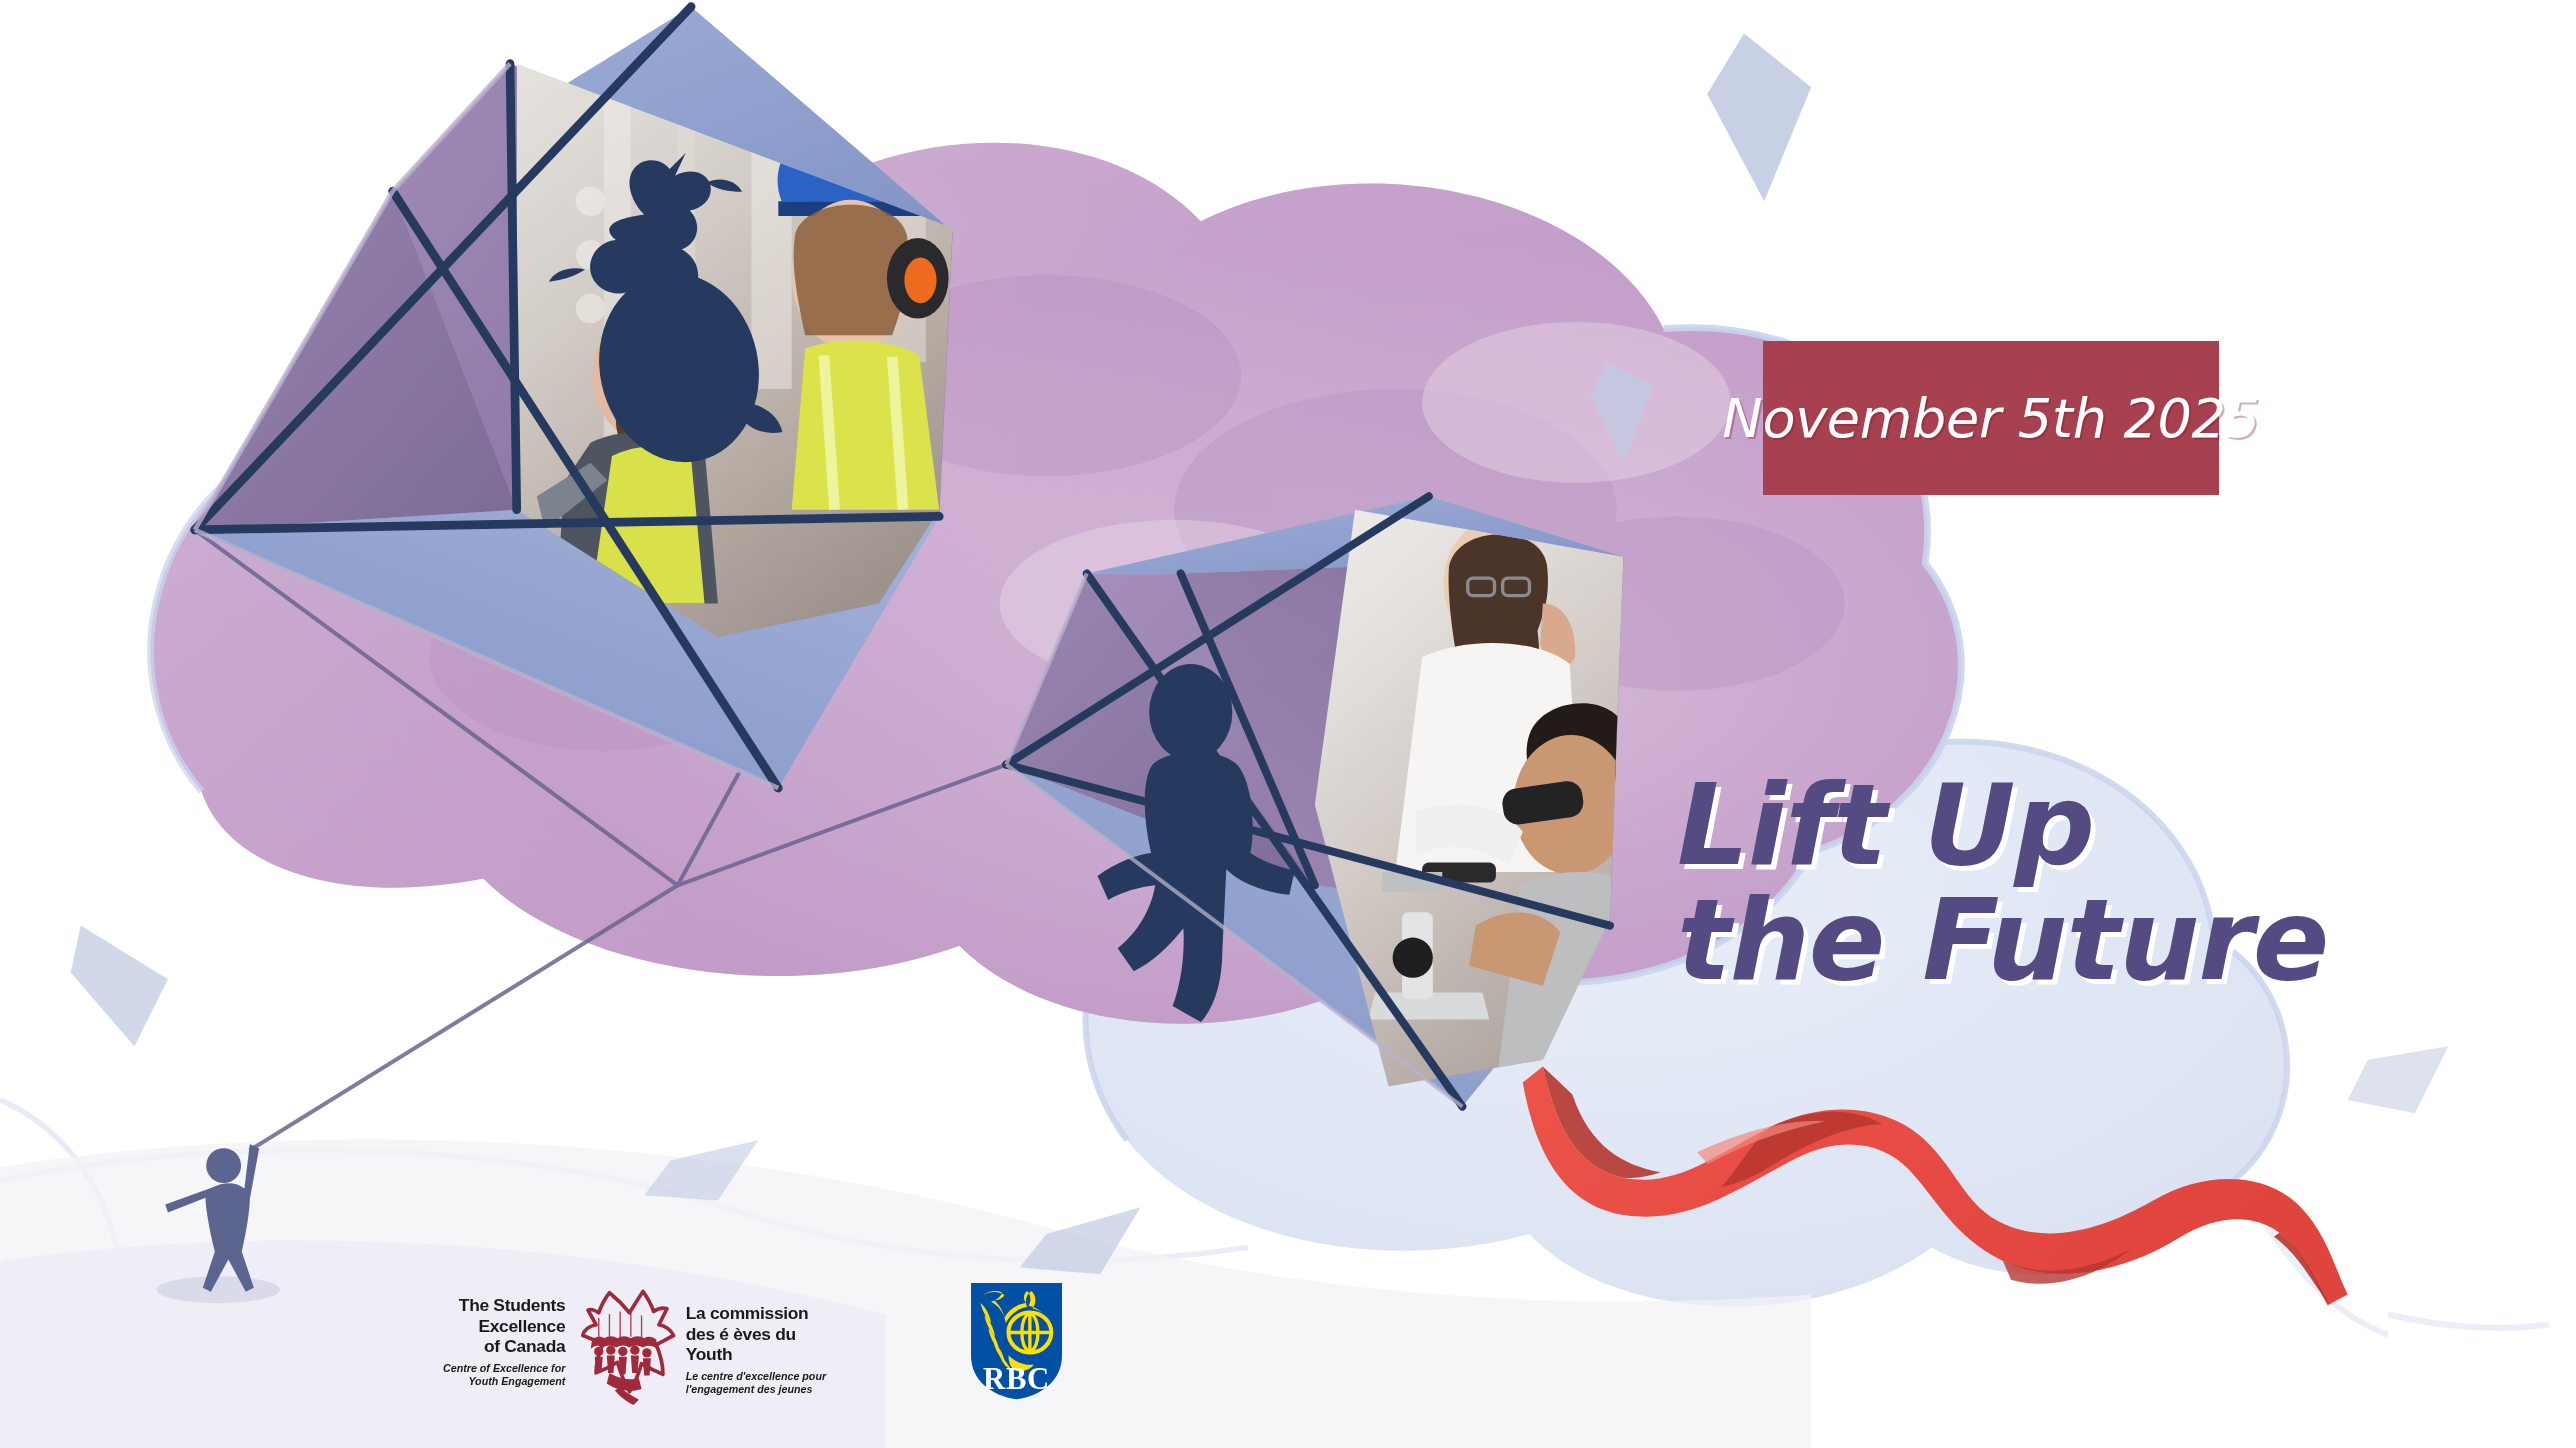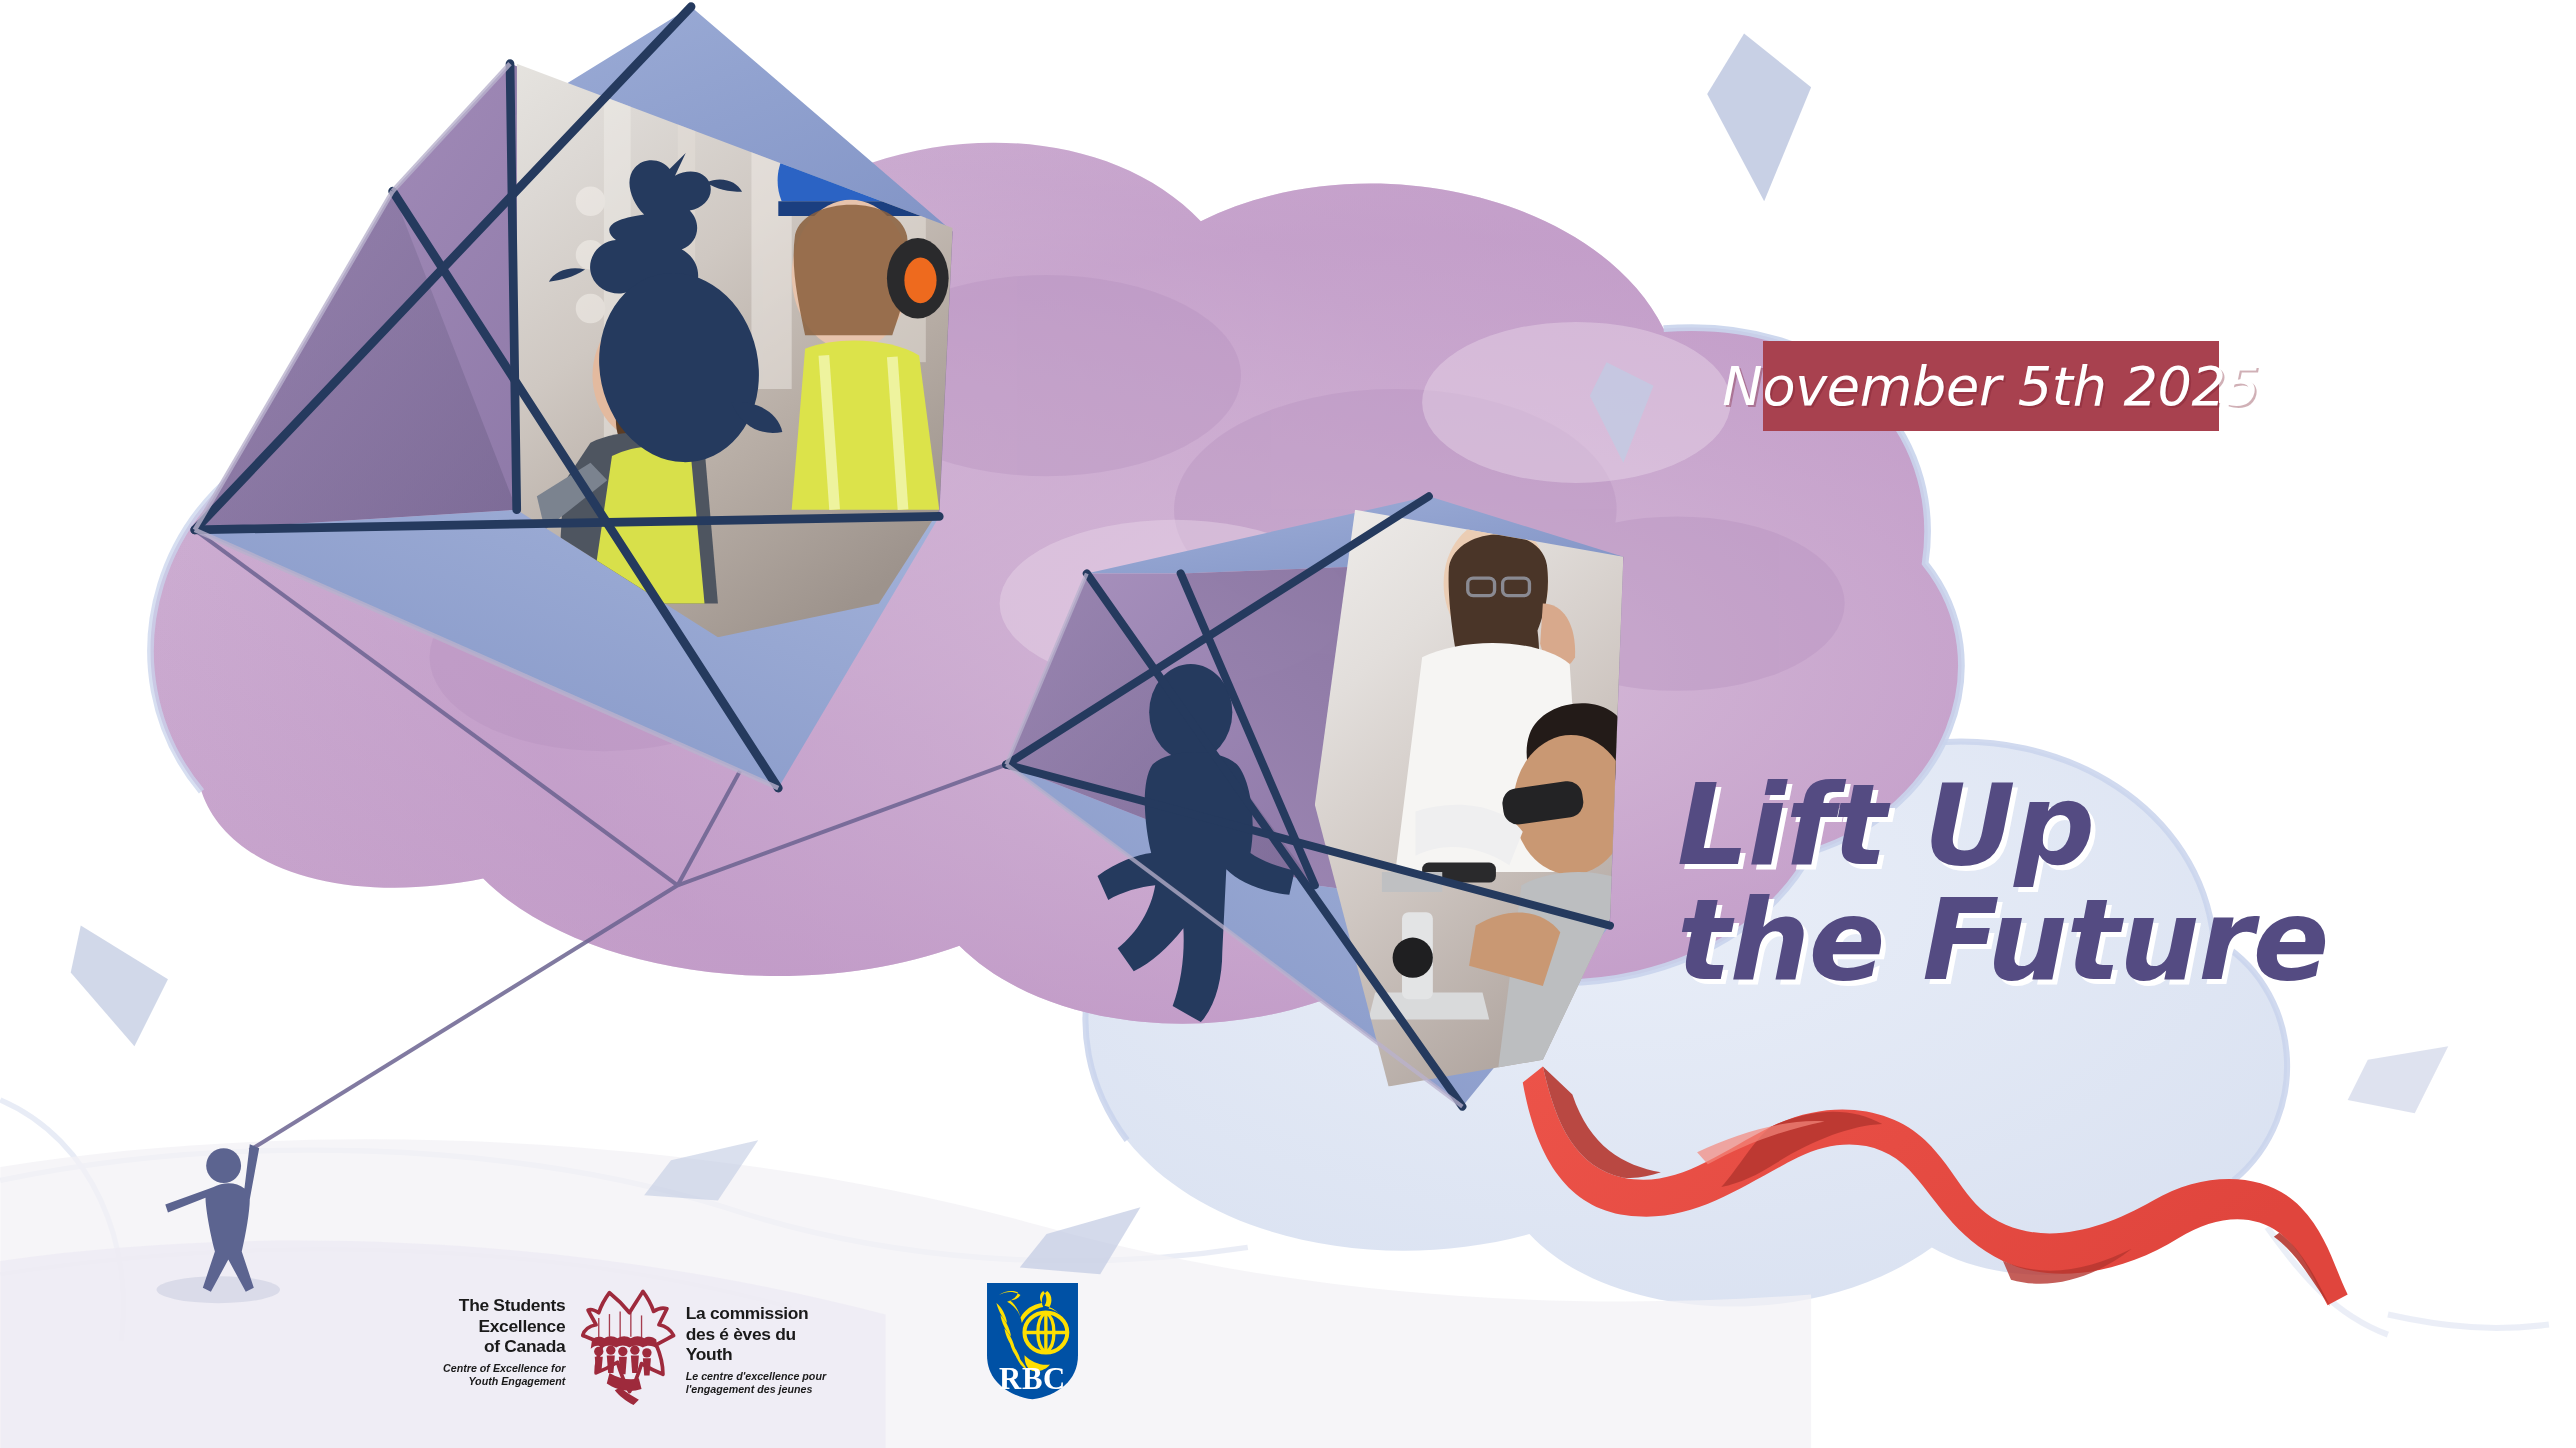--- a/index.html
+++ b/index.html
@@ -16,21 +16,21 @@
     width:2576px; height:1448px;
     background:#ffffff;
     overflow:hidden;
   }
   #art { position:absolute; left:0; top:0; width:2576px; height:1448px; }
 
   
   .date-banner {
     position:absolute;
     left:1763px; top:341px;
-    width:456px; height:90px;
+    width:456px; height:154px;
     display:flex; align-items:center; justify-content:center;
     z-index:40;
   }
   .date-banner-text {
     font-size:54px;
     font-style:italic;
     font-weight:400;
     color:#ffffff;
     letter-spacing:-0.3px;
     white-space:nowrap;
@@ -57,21 +57,21 @@
     white-space:nowrap;
     text-shadow:4.7px 4.7px 0 #ffffff;
     font-family:"DejaVu Sans", sans-serif;
   }
 
   
   .logo-row {
     position:absolute;
     left:443px; top:1278px;
     z-index:50;
-    display:flex; align-items:center; gap:16px;
+    display:flex; align-items:center; gap:0px;
   }
   .scc-logo { display:flex; align-items:center; gap:6.7px; }
   .scc-en { text-align:right; }
   .scc-fr { text-align:left;margin-top:16px; }
   .scc-main {
     font-size:17.4px; font-weight:bold; color:#1a1a1a;
     line-height:1.18; letter-spacing:-0.3px;
     font-family:"Liberation Sans", sans-serif;
   }
   .scc-sub {

